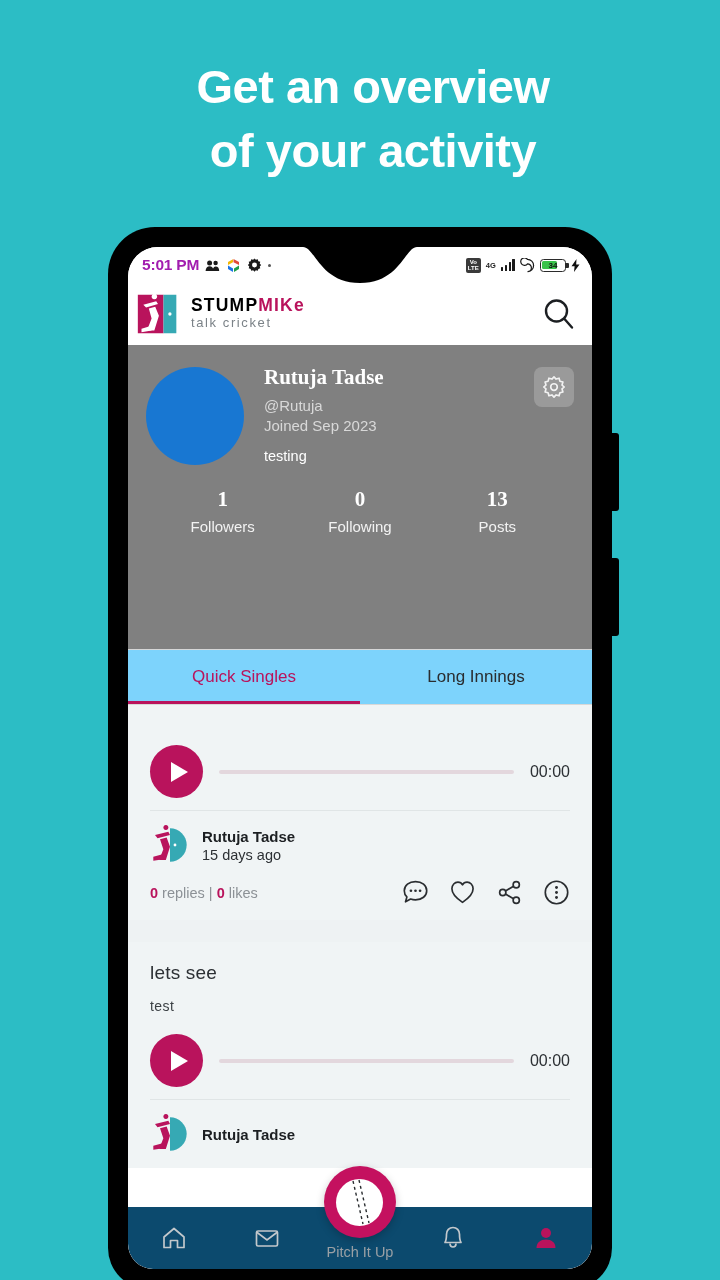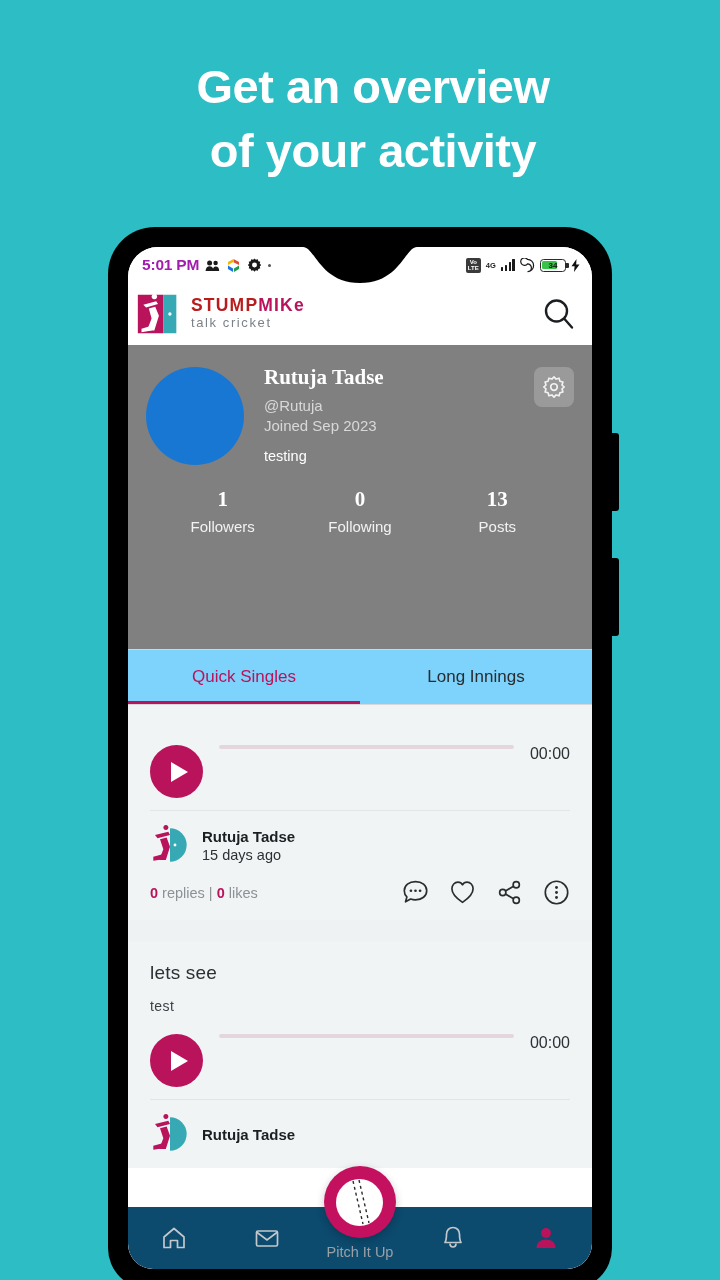--- a/index.html
+++ b/index.html
@@ -81,21 +81,21 @@
   
   .appbar{
     height:62px; background:#fff; display:flex; align-items:center;
     justify-content:space-between; padding:0 16px 0 8px;
     position:relative; z-index:20;
   }
   .brand{ display:flex; align-items:center; gap:11px; }
   .logo-mark{ width:44px; height:44px; flex:none; }
   .wordmark{ display:flex; flex-direction:column; gap:1px; }
   .wm-top{ font-size:17.5px; font-weight:bold; letter-spacing:1.2px; line-height:1;}
-  .wm-stump{ color:#b91c1c; }
+  .wm-stump{ color:#000000; }
   .wm-mike{ color:#b9135c; }
   .wm-sub{ font-size:13px; color:#7b8287; letter-spacing:1.6px; line-height:1.2;}
 
   
   .profile{
     background:#808080; padding:16px 18px 0 18px; height:304px;
     position:relative;
   }
   .prof-top{ display:flex; gap:20px; }
   .avatar-lg{
@@ -136,21 +136,21 @@
   }
   .tabs-wrap{ position:relative; }
   .tabs-line{ height:1px; background:#d8d8d8; width:100%; }
 
   
   .feed{ background:#eef2f3; }
   .card{ background:#f0f4f5; padding:20px 22px 14px 22px; }
   .card-title{ font-size:19px; color:#2c3034; letter-spacing:0.2px; }
   .card-sub{ font-size:14px; color:#3a3f43; margin-top:14px; letter-spacing:0.4px;}
 
-  .player{ display:flex; gap:16px; margin-top:20px; }
+  .player{ display:flex; align-items:center; gap:16px; margin-top:20px; }
   .play-btn{
     width:53px;height:53px;border-radius:50%;background:#b9135c;flex:none;
     display:flex;align-items:center;justify-content:center;
   }
   .play-tri{
     width:0;height:0;border-left:17px solid #fff;
     border-top:10px solid transparent;border-bottom:10px solid transparent;
     margin-left:5px;
   }
   .seek{ flex:1; height:4px; background:#e3d7dd; border-radius:2px; }

